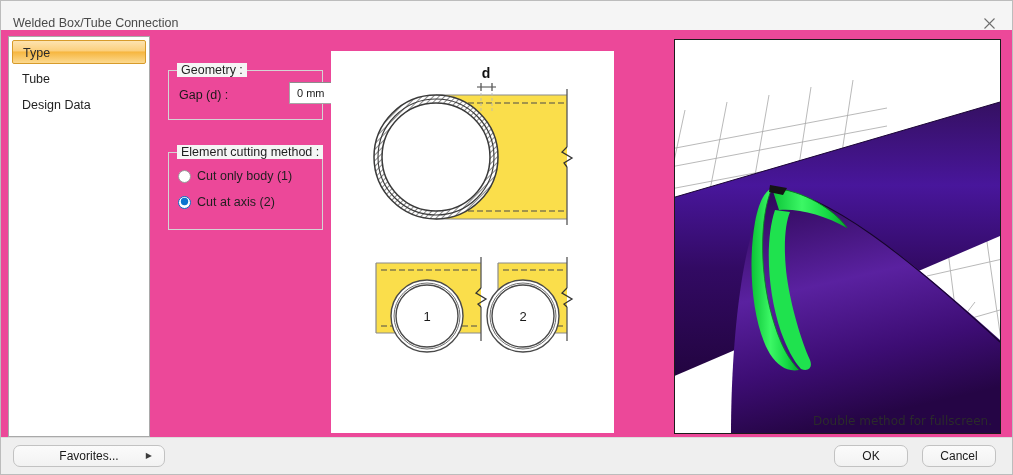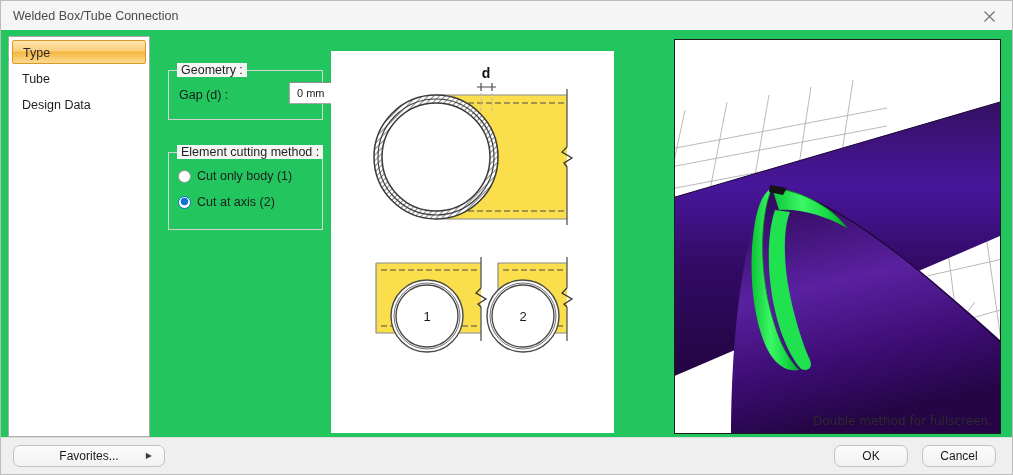--- a/index.html
+++ b/index.html
@@ -10,40 +10,40 @@
     background:#f4f4f4;
   }
   #app{
     position:relative;width:1013px;height:475px;
     background:#f5f5f5;
     border:1px solid #bcbcbc;
     box-sizing:border-box;
   }
   
   #titlebar{
-    position:absolute;left:0;top:1px;width:1011px;height:29px;
+    position:absolute;left:0;top:8px;width:1011px;height:29px;
     background:#f5f5f5;
     border-bottom:1px solid #e6e6e6;
     box-sizing:border-box;
   }
   #title-text{
     position:absolute;left:12px;top:7px;
     font-size:12.5px;color:#4a4a4a;
     white-space:nowrap;
   }
   #close-btn{
     position:absolute;right:0px;top:0px;width:45px;height:28px;
     display:flex;align-items:center;justify-content:center;
     color:#6e6e6e;font-size:14px;line-height:1;
   }
   #close-btn svg{display:block;}
   
   #content{
     position:absolute;left:0;top:29px;width:1011px;height:409px;
-    background:#22c55e;
+    background:#ec4899;
   }
   
   #sidebar{
     position:absolute;left:7px;top:6px;width:142px;height:401px;
     background:#ffffff;
     border:1px solid #a9a9a9;
     box-sizing:border-box;
   }
   .side-item{
     position:relative;height:26px;line-height:26px;

